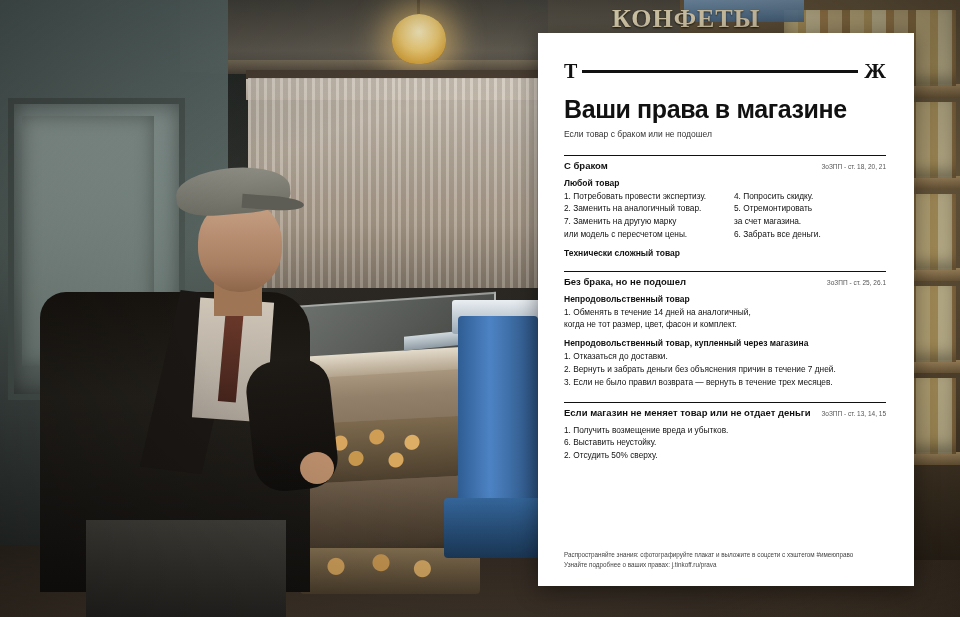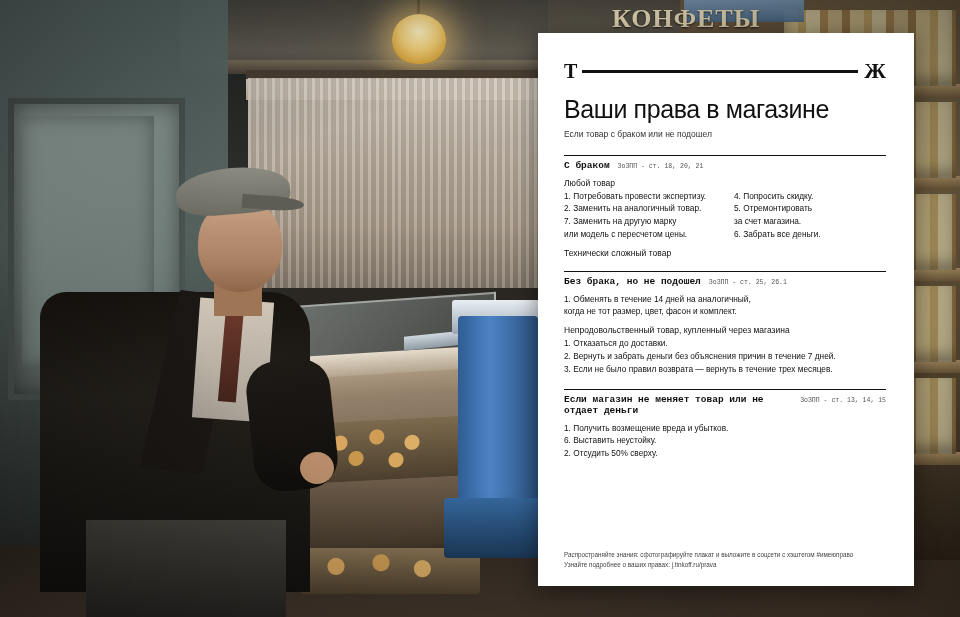--- a/index.html
+++ b/index.html
@@ -300,52 +300,52 @@
   .logo-zh {
     font-family: "Liberation Serif", serif;
     font-weight: bold;
     font-size: 22px;
     line-height: 1;
   }
   h1.poster-title {
     margin: 0 0 5px 0;
     font-size: 25px;
     line-height: 1.1;
-    font-weight: normal;
+    font-weight: bold;
     letter-spacing: -0.4px;
   }
   .poster-sub {
     margin: 0 0 16px 0;
     font-size: 8.5px;
     color: #333;
   }
   .section {
     margin-bottom: 13px;
   }
   .sec-head {
     display: flex;
     align-items: baseline;
+    justify-content: space-between;
     border-top: 1px solid #111;
     padding-top: 4px;
     margin-bottom: 7px;
-    font-family: Liberation Mono, monospace;
   }
   .sec-title {
     font-size: 9.5px;
     font-weight: bold;
   }
   .sec-law {
     font-size: 6.5px;
     color: #555;
     white-space: nowrap;
     padding-left: 8px;
   }
   .sub-head {
     font-size: 8.5px;
-    font-weight: normal;
+    font-weight: bold;
     margin: 0 0 3px 0;
   }
   ol.items, ul.items {
     margin: 0 0 7px 0;
     padding: 0;
     list-style: none;
   }
   ol.items li, ul.items li {
     font-size: 8.3px;
     line-height: 1.42;
@@ -472,20 +472,21 @@
         </div>
       </div>
 
       <div class="section">
         <div class="sec-head">
           <span class="sec-title">Без брака, но не подошел</span>
           <span class="sec-law">ЗоЗПП - ст. 25, 26.1</span>
         </div>
 
         <div>
+          <p class="sub-head">Непродовольственный товар</p>
           <ul class="items">
             <li>1. Обменять в течение 14 дней на аналогичный,</li>
             <li class="sub">когда не тот размер, цвет, фасон и комплект.</li>
           </ul>
         </div>
 
         <div>
           <p class="sub-head">Непродовольственный товар, купленный через магазина</p>
           <ul class="items">
             <li>1. Отказаться до доставки.</li>

